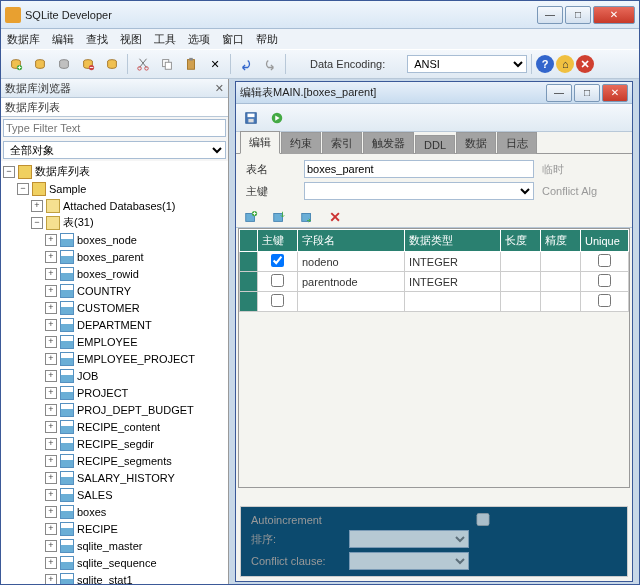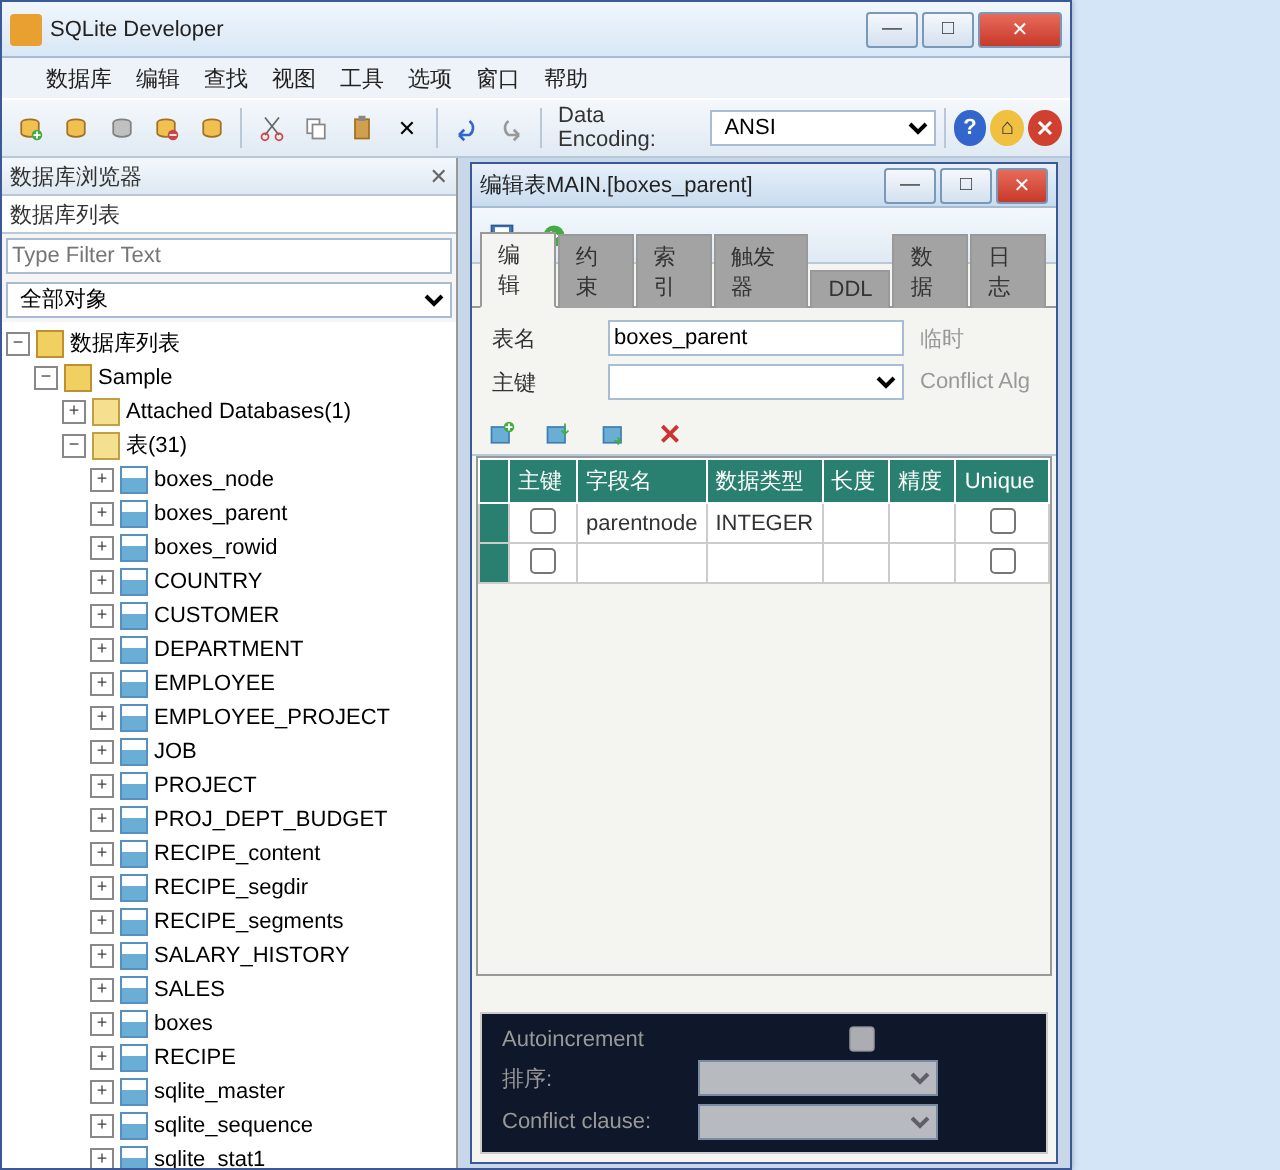--- a/index.html
+++ b/index.html
@@ -4,26 +4,26 @@
 <style>
 *{box-sizing:border-box;margin:0;padding:0;font-family:Tahoma,Arial,sans-serif;font-size:11px}
 body{background:#d4e5f7;width:640px;height:585px;overflow:hidden;position:relative}
 .win{position:absolute;border:1px solid #3b5998;background:#eef3fa;box-shadow:0 0 3px rgba(0,0,0,.3)}
 .titlebar{height:28px;background:linear-gradient(#f0f6fc,#d9e7f5);display:flex;align-items:center;padding:0 4px;border-bottom:1px solid #a8bdd4}
 .titlebar .ico{width:16px;height:16px;margin-right:4px;background:#e8a030;border-radius:2px}
 .titlebar .ttl{flex:1;color:#222}
 .wbtns{display:flex;gap:2px}
 .wbtn{width:26px;height:18px;background:linear-gradient(#f5f8fc,#d4e1ef);border:1px solid #7a98b8;border-radius:2px;display:flex;align-items:center;justify-content:center;font-size:10px;color:#333;cursor:pointer}
 .wbtn.cls{background:linear-gradient(#e86a5a,#c73a2a);color:#fff;width:42px}
-.menubar{height:20px;background:#eef3f9;display:flex;align-items:center;padding:0 22px;gap:12px;color:#222}
+.menubar{height:20px;background:#eef3f9;display:flex;align-items:center;padding:0 6px;gap:12px;color:#222}
 .menubar span{cursor:pointer}
 .toolbar{height:30px;background:linear-gradient(#f4f8fc,#e0eaf3);border-top:1px solid #fff;border-bottom:1px solid #b8c8d8;display:flex;align-items:center;padding:0 4px;gap:2px}
 .tbtn{width:22px;height:22px;border:1px solid transparent;border-radius:2px;display:flex;align-items:center;justify-content:center;cursor:pointer}
 .tsep{width:1px;height:20px;background:#b8c8d8;margin:0 2px}
-.lbl{color:#333;margin:0 4px}
+.lbl{color:#333;margin:0 20px}
 select,input[type=text]{border:1px solid #a8bdd4;padding:1px 2px;font-size:11px;height:18px;background:#fff}
 .cbtn{width:18px;height:18px;border-radius:50%;display:flex;align-items:center;justify-content:center;color:#fff;font-weight:bold;cursor:pointer;font-size:11px}
 .cbtn.help{background:#3366cc}.cbtn.home{background:#f0c040;color:#333}.cbtn.stop{background:#d04030}
 .splitpane{position:absolute;top:78px;left:0;right:0;bottom:0;display:flex}
 .left{width:228px;background:#f5f5f5;border-right:1px solid #999;display:flex;flex-direction:column}
 .panelhdr{height:19px;background:linear-gradient(#f4f8fc,#dde8f2);border-bottom:1px solid #b8c8d8;display:flex;align-items:center;padding:0 4px;font-size:11px;color:#333}
 .panelhdr .x{margin-left:auto;cursor:pointer;color:#666}
 .filter{padding:2px}
 .filter input{width:100%;color:#999}
 .scope{padding:2px}
@@ -45,27 +45,27 @@
 .tab.act{background:#f4f4f0;border-bottom:1px solid #f4f4f0}
 .form{padding:6px 10px;display:grid;grid-template-columns:50px 1fr 80px;gap:4px 8px;align-items:center;color:#333}
 .form .gray{color:#999}
 .subtb2{height:22px;display:flex;align-items:center;padding:0 4px;gap:6px;border-bottom:1px solid #b8c8d8;background:#f4f4f0}
 .grid{border-collapse:collapse;width:100%;background:#fff}
 .grid th{background:#2a8070;color:#fff;font-weight:normal;padding:3px 4px;border:1px solid #fff;text-align:left;font-size:11px}
 .grid td{border:1px solid #ccc;padding:1px 4px;height:20px;color:#333;background:#fff}
 .grid td.rh{background:#2a8070;width:18px}
 .grid input[type=checkbox]{margin:0}
 .gridwrap{height:260px;overflow:auto;border:1px solid #999;margin:0 2px}
-.btm{position:absolute;bottom:4px;left:4px;right:4px;background:#0f172a;border:1px solid #ccc;padding:6px 10px;display:grid;grid-template-columns:90px 1fr;gap:4px 8px;align-items:center;color:#999}
+.btm{position:absolute;bottom:4px;left:4px;right:4px;background:#0c4a6e;border:1px solid #ccc;padding:6px 10px;display:grid;grid-template-columns:90px 1fr;gap:4px 8px;align-items:center;color:#999}
 svg{width:14px;height:14px}
 </style>
 </head>
 <body>
 
-<div class="win" style="top:0;left:0;width:536px;height:585px">
+<div class="win" style="top:0;left:0;width:640px;height:585px">
   <div class="titlebar">
     <div class="ico"></div>
     <div class="ttl">SQLite Developer</div>
     <div class="wbtns">
       <div class="wbtn">—</div>
       <div class="wbtn">□</div>
       <div class="wbtn cls">✕</div>
     </div>
   </div>
   <div class="menubar">
@@ -372,20 +372,29 @@
               <th>字段名</th>
               <th>数据类型</th>
               <th style="width:40px">长度</th>
               <th style="width:40px">精度</th>
               <th style="width:48px">Unique</th>
             </tr>
             </tbody>
               <tbody id="gridbody">
                 <tr>
                   <td class="rh"></td>
+                  <td style="text-align:center"><input type="checkbox" checked="" style=""></td>
+                  <td>nodeno</td>
+                  <td>INTEGER</td>
+                  <td></td>
+                  <td></td>
+                  <td style="text-align:center"><input type="checkbox" style=""></td>
+                </tr>
+                <tr>
+                  <td class="rh"></td>
                   <td style="text-align:center"><input type="checkbox" style=""></td>
                   <td>parentnode</td>
                   <td>INTEGER</td>
                   <td></td>
                   <td></td>
                   <td style="text-align:center"><input type="checkbox" style=""></td>
                 </tr>
               </tbody>
             <tbody>
                 <tr>

